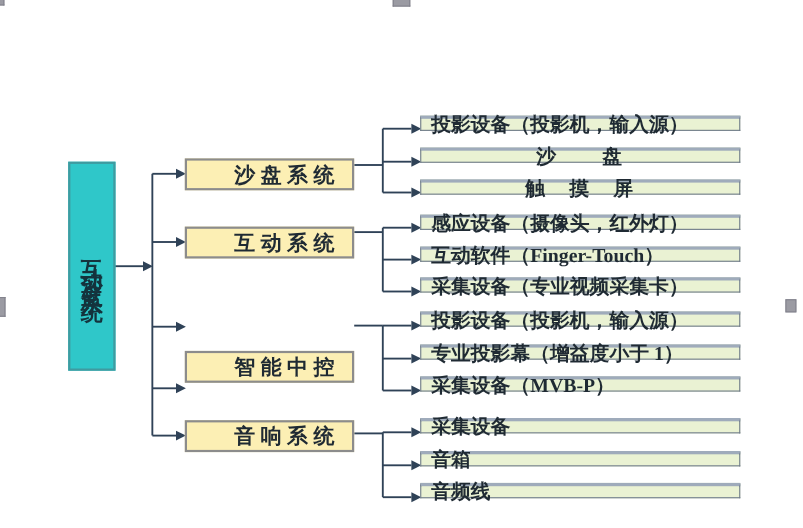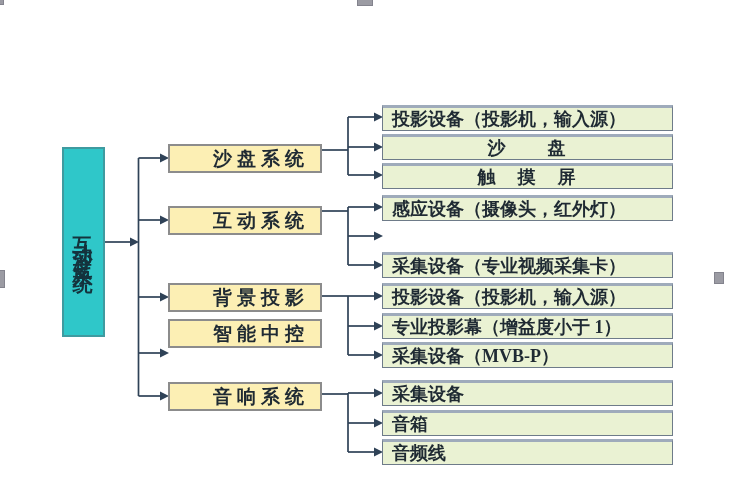--- a/index.html
+++ b/index.html
@@ -30,21 +30,21 @@
   .branch-box{
     left:168px;width:154px;height:29px;
     background:var(--branch-fill,#fcefb4);
     border:2px solid var(--branch-border,#8c8c8c);
     justify-content:center;font-size:19px;letter-spacing:5px;padding-left:32px;
   }
   .b0{top:144px}.b1{top:206px}.b2{top:283px}.b3{top:319px}.b4{top:382px}
 
   
   .leaf-box{
-    left:382px;width:291px;height:26px;
+    left:382px;width:291px;height:14px;
     background:var(--leaf-fill,#eaf2d3);
     border:1px solid var(--leaf-border,#6e7b89);
     border-top:3px solid var(--leaf-top-edge,#9fabbb);
     font-size:18px;padding-left:9px;align-items:center;
   }
   .leaf-box.center{justify-content:center;padding-left:0;letter-spacing:2px;}
   .g0c0{top:105px}.g0c1{top:134px}.g0c2{top:163px}
   .g1c0{top:195px}.g1c1{top:224px}.g1c2{top:252px}
   .g2c0{top:283px}.g2c1{top:313px}.g2c2{top:342px}
   .g3c0{top:380px}.g3c1{top:410px}.g3c2{top:439px}
@@ -127,42 +127,42 @@
   <div class="node root-box">
     <span class="vtext">互动沙盘系统</span>
   </div>
 
   <div class="node branch-box b0">
     <span>沙盘系统</span>
   </div>
   <div class="node branch-box b1">
     <span>互动系统</span>
   </div>
-  <div class="node branch-box b2">
-    <span>背景投影</span>
-  </div>
   <div class="node branch-box b3">
     <span>智能中控</span>
   </div>
   <div class="node branch-box b4">
     <span>音响系统</span>
   </div>
 
   <div class="node leaf-box g0c0">
     <span>投影设备（投影机，输入源）</span>
   </div>
   <div class="node leaf-box center g0c2">
     <span>触　摸　屏</span>
   </div>
   <div class="node leaf-box center g0c1">
     <span>沙　　盘</span>
   </div>
 
   <div class="node leaf-box g1c0">
     <span>感应设备（摄像头，红外灯）</span>
+  </div>
+  <div class="node leaf-box g1c1">
+    <span>互动软件（Finger-Touch）</span>
   </div>
   <div class="node leaf-box g1c2">
     <span>采集设备（专业视频采集卡）</span>
   </div>
 
   <div class="node leaf-box g2c0">
     <span>投影设备（投影机，输入源）</span>
   </div>
   <div class="node leaf-box g2c1">
     <span>专业投影幕（增益度小于 1）</span>

